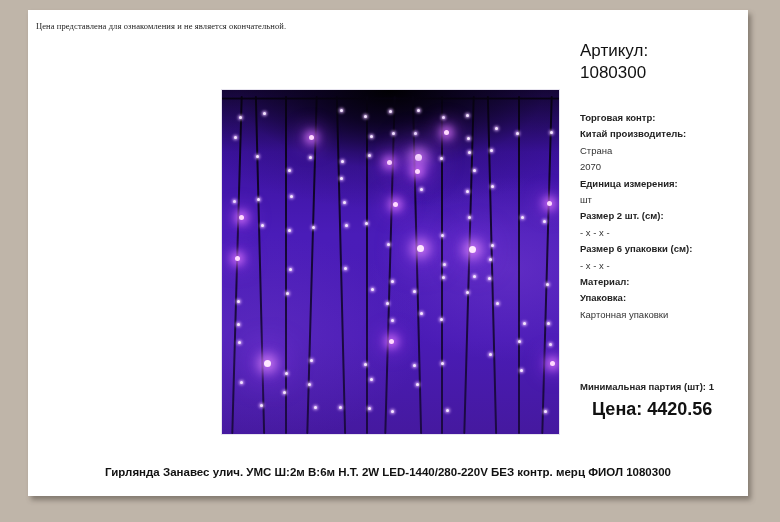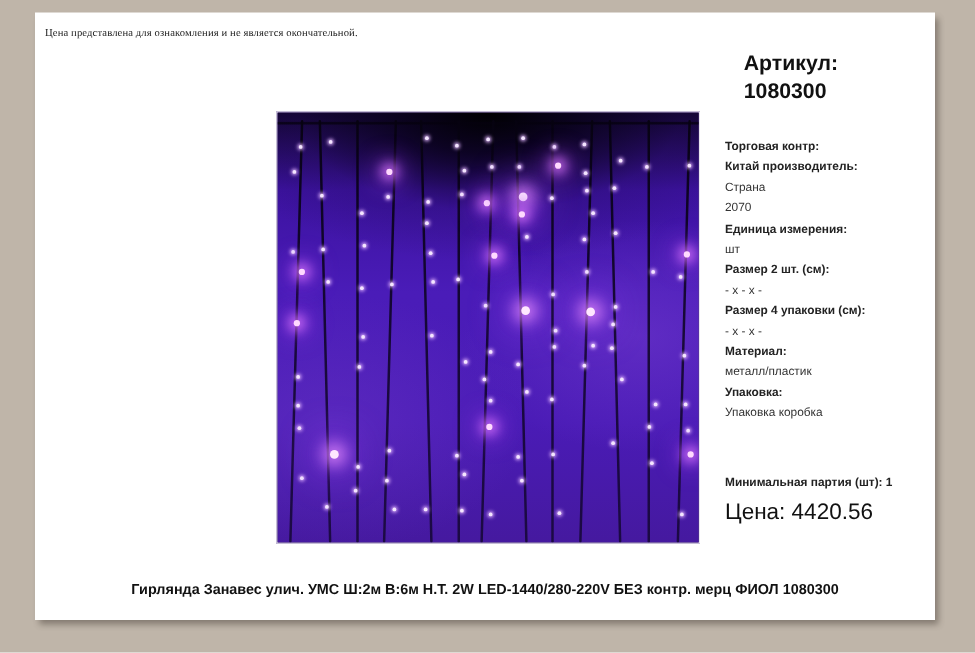--- a/index.html
+++ b/index.html
@@ -73,22 +73,22 @@
     background:#ffe7ff;
     box-shadow:0 0 12px 6px rgba(230,140,255,.8), 0 0 28px 14px rgba(140,60,235,.42);
   }
 
   
   #specs{
     position:absolute; left:552px; top:0; width:168px;
     color:#1c1c1c;
   }
   #article{
-    position:absolute; left:15px; top:30px;
-    font-size:17px; font-weight:bold; line-height:22px;
+    position:absolute; left:0; top:30px;
+    font-size:17px; font-weight:normal; line-height:22px;
     color:#111;
   }
   #article .num{display:block;}
 
   #spec-list{
     position:absolute; left:0; top:100px; width:168px;
   }
   .spec-label{
     font-size:9.5px; font-weight:bold; color:#222;
     line-height:16.4px; white-space:nowrap;
@@ -96,22 +96,22 @@
   .spec-value{
     font-size:9.5px; font-weight:normal; color:#333;
     line-height:16.4px; white-space:nowrap;
   }
   #min-batch{
     position:absolute; left:0; top:371px;
     font-size:9.5px; font-weight:bold; color:#222; white-space:nowrap;
   }
   #min-batch .mb-val{font-weight:bold;}
   #price{
-    position:absolute; left:0; top:389px;
-    font-size:18px; font-weight:normal; color:#111; white-space:nowrap;
+    position:absolute; left:12px; top:389px;
+    font-size:18px; font-weight:bold; color:#111; white-space:nowrap;
   }
 
   
   #product-title{
     position:absolute; left:0; right:0; top:456px;
     text-align:center;
     font-size:11.5px; font-weight:bold; color:#111;
     white-space:nowrap;
   }
 </style>
@@ -252,26 +252,25 @@
 
     <div id="spec-list">
         <div class="spec-label">Торговая контр:</div>
         <div class="spec-label">Китай производитель:</div>
         <div class="spec-value">Страна</div>
         <div class="spec-value">2070</div>
         <div class="spec-label">Единица измерения:</div>
         <div class="spec-value">шт</div>
         <div class="spec-label">Размер 2 шт. (см):</div>
         <div class="spec-value">- x - x -</div>
-        <div class="spec-label">Размер 4 упаковки (см):</div>
+        <div class="spec-label">Размер 6 упаковки (см):</div>
         <div class="spec-value">- x - x -</div>
         <div class="spec-label">Материал:</div>
-        <div class="spec-value">металл/пластик</div>
         <div class="spec-label">Упаковка:</div>
-        <div class="spec-value">Упаковка коробка</div>
+        <div class="spec-value">Картонная упаковки</div>
       </div>
 
     <div id="min-batch">
       <span>Минимальная партия (шт):</span>
       <span class="mb-val">1</span>
     </div>
 
     <div id="price">Цена: 4420.56</div>
   </div>
 

